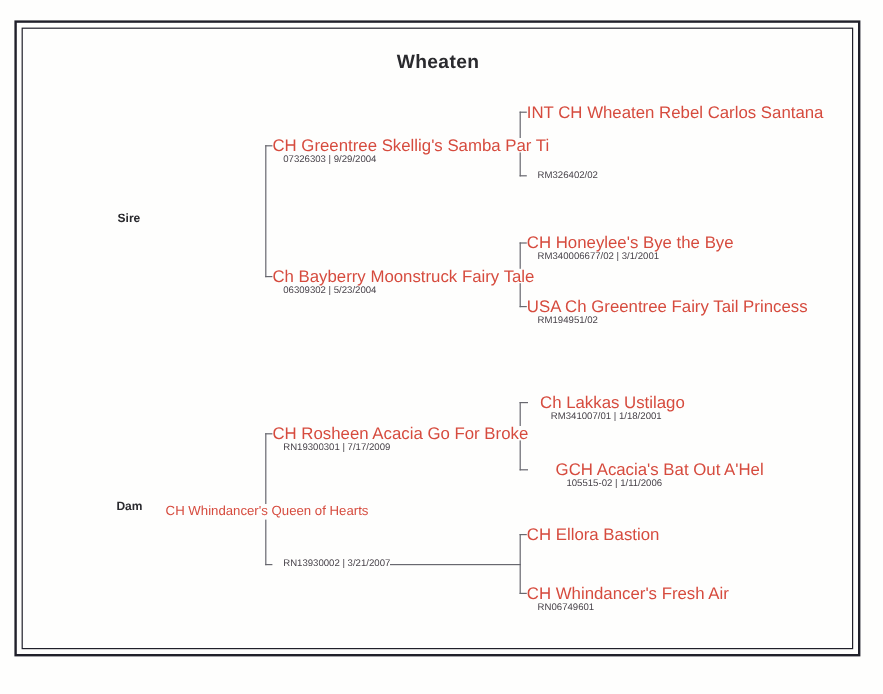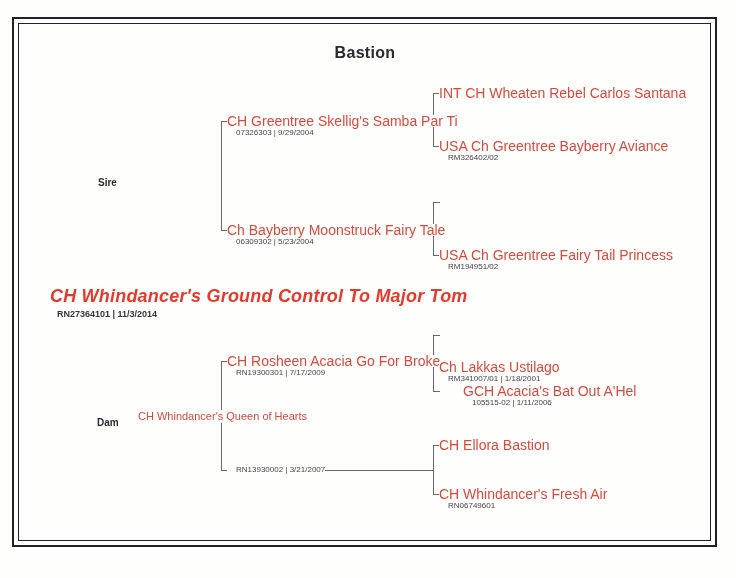--- a/index.html
+++ b/index.html
@@ -42,21 +42,21 @@
   .subject .rg{font-size:9px;line-height:11px;font-weight:bold;color:#35353a;padding-left:7px;margin-top:2px;}
 </style>
 </head>
 <body>
 
 <div class="scan">
 
   <div class="frame" style="left:12px;top:17px;width:705px;height:530px;"></div>
   <div class="frame inner" style="left:18px;top:23px;width:693px;height:518px;"></div>
 
-  <h1 class="title">Bastion</h1>
+  <h1 class="title">Wheaten</h1>
 
   <div class="ln v" style="left:221px;top:121px;height:110px;"></div>
   <div class="ln h" style="left:221px;top:121px;width:7px;"></div>
   <div class="ln h" style="left:221px;top:230px;width:7px;"></div>
 
   <div class="ln v" style="left:221px;top:361px;height:110px;"></div>
   <div class="ln h" style="left:221px;top:361px;width:7px;"></div>
   <div class="ln h" style="left:221px;top:470px;width:7px;"></div>
 
   <div class="ln h" style="left:230px;top:121px;width:204px;"></div>
@@ -76,26 +76,22 @@
   <div class="ln h" style="left:433px;top:335px;width:7px;"></div>
   <div class="ln h" style="left:433px;top:391px;width:7px;"></div>
 
   <div class="ln v" style="left:433px;top:445px;height:50px;"></div>
   <div class="ln h" style="left:433px;top:445px;width:7px;"></div>
   <div class="ln h" style="left:433px;top:494px;width:7px;"></div>
 
   <div class="lbl" style="left:98px;top:177px;">Sire</div>
   <div class="lbl" style="left:97px;top:417px;">Dam</div>
 
-  <div class="node subject" style="left:50px;top:286px;">
-    <div class="nm">CH Whindancer's Ground Control To Major Tom</div>
-    <div class="rg">RN27364101 | 11/3/2014</div>
-  </div>
 
-  <div class="node g2" style="left:138px;top:410px;">
+  <div class="node g2" style="left:138px;top:420px;">
     <div class="nm">CH Whindancer's Queen of Hearts</div>
 
   </div>
 
   <div class="node g3" style="left:227px;top:115px;">
     <div class="nm">CH Greentree Skellig's Samba Par Ti</div>
     <div class="rg">07326303 | 9/29/2004</div>
   </div>
   <div class="node g3" style="left:227px;top:224px;">
     <div class="nm">Ch Bayberry Moonstruck Fairy Tale</div>
@@ -107,28 +103,31 @@
   </div>
   <div class="node g3" style="left:227px;top:464px;">
     <div class="rg">RN13930002 | 3/21/2007</div>
   </div>
 
   <div class="node g4" style="left:439px;top:87px;">
     <div class="nm">INT CH Wheaten Rebel Carlos Santana</div>
 
   </div>
   <div class="node g4" style="left:439px;top:140px;">
-    <div class="nm">USA Ch Greentree Bayberry Aviance</div>
     <div class="rg">RM326402/02</div>
+  </div>
+  <div class="node g4" style="left:439px;top:196px;">
+    <div class="nm">CH Honeylee's Bye the Bye</div>
+    <div class="rg">RM340006677/02 | 3/1/2001</div>
   </div>
   <div class="node g4" style="left:439px;top:249px;">
     <div class="nm">USA Ch Greentree Fairy Tail Princess</div>
     <div class="rg">RM194951/02</div>
   </div>
-  <div class="node g4" style="left:439px;top:329px;margin-top:32px;">
+  <div class="node g4" style="left:450px;top:329px;">
     <div class="nm">Ch Lakkas Ustilago</div>
     <div class="rg">RM341007/01 | 1/18/2001</div>
   </div>
   <div class="node g4" style="left:439px;top:385px;margin-left:24px;">
     <div class="nm">GCH Acacia's Bat Out A'Hel</div>
     <div class="rg">105515-02 | 1/11/2006</div>
   </div>
   <div class="node g4" style="left:439px;top:439px;">
     <div class="nm">CH Ellora Bastion</div>
 

